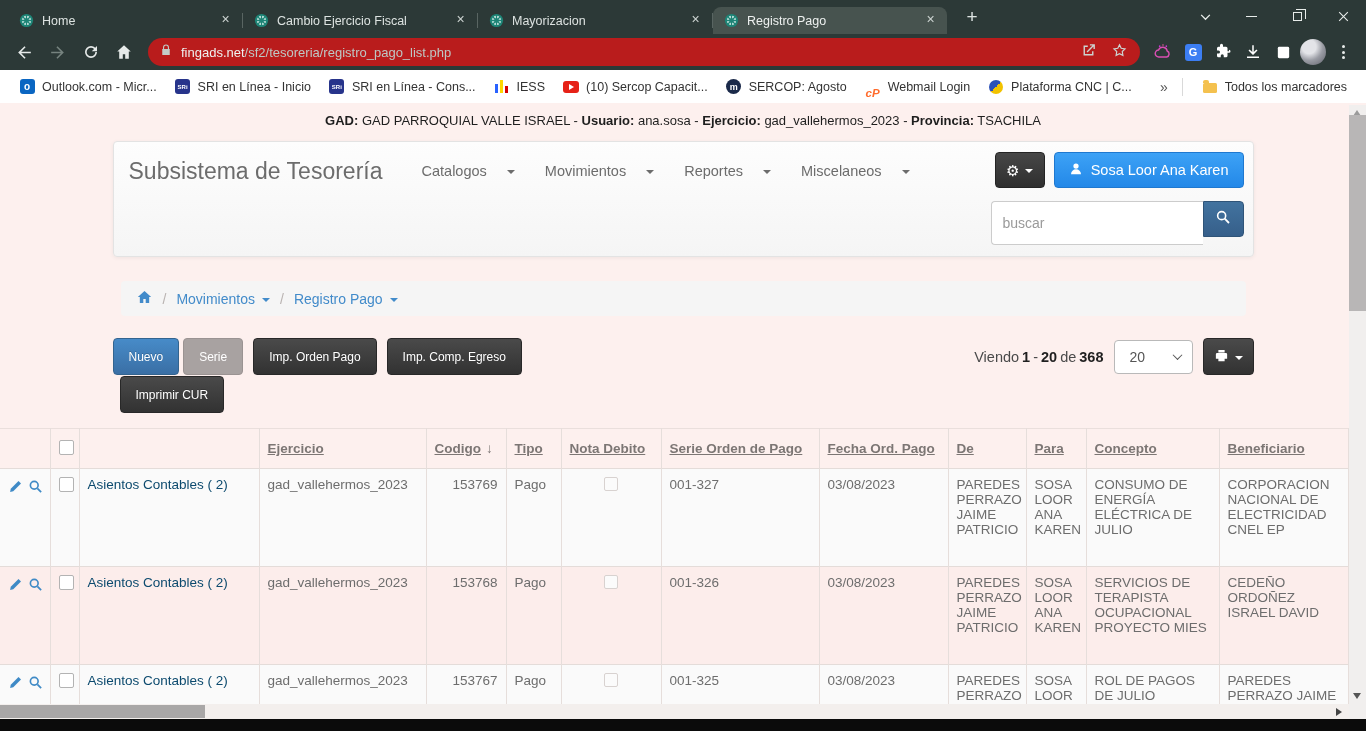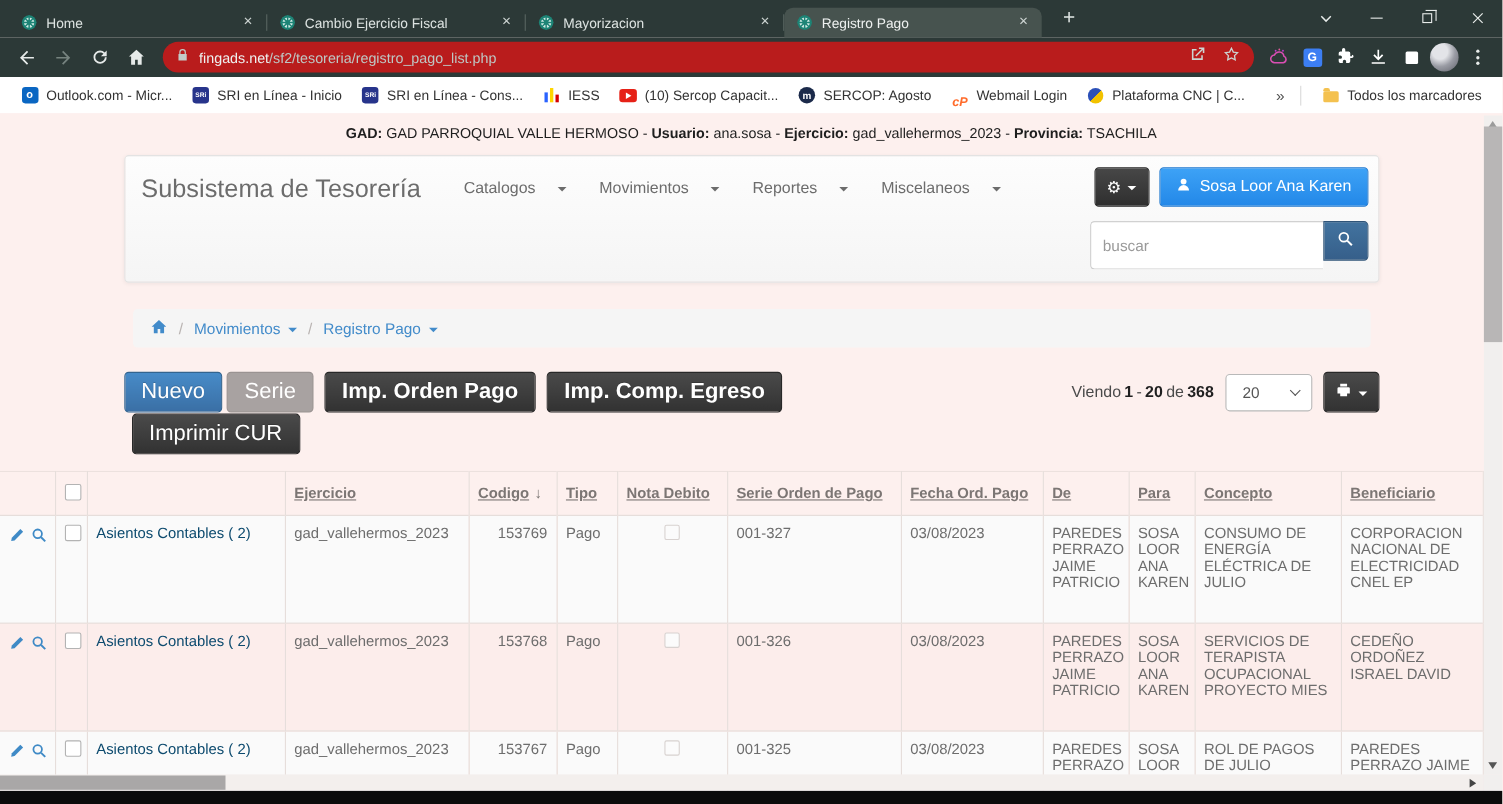--- a/index.html
+++ b/index.html
@@ -86,26 +86,26 @@
                 border-radius:0 4px 4px 0; display:flex; align-items:center; justify-content:center; cursor:pointer; }
 
   .breadcrumb { width:1125px; margin:24px auto 0; background:#f5f5f5; border-radius:4px; padding:8px 15px;
                 display:flex; align-items:center; gap:10px; font-size:14px; }
   .crumb { color:#428bca; display:flex; align-items:center; gap:7px; cursor:pointer; }
   .crumb .caret { border-top-color:#428bca; }
   .crumb-sep { color:#b9b3b1; }
 
   .actions { width:1141px; margin:22px auto 0; }
   .actions-row1 { display:flex; align-items:center; }
-  .abtn { height:37px; border-radius:4px; font-size:20px; color:#fff; padding:0 15px; display:inline-flex;
+  .abtn { height:37px; border-radius:4px; font-size:12px; color:#fff; padding:0 15px; display:inline-flex;
           align-items:center; justify-content:center; cursor:pointer; text-shadow:0 -1px 0 rgba(0,0,0,0.18); }
   .abtn-primary { background:linear-gradient(#478bc8,#3a6fa5); border:1px solid #33648f; }
   .abtn-disabled { background:#a8a2a1; border:1px solid #9a9392; text-shadow:none; cursor:default; }
   .abtn-dark { background:linear-gradient(#4a4a4a,#323232); border:1px solid #282828; }
-  .ml4 { margin-left:4px; } .ml10 { margin-left:10px;font-weight:bold; }
+  .ml4 { margin-left:4px; } .ml10 { margin-left:10px; }
   .actions-right { margin-left:auto; display:flex; align-items:center; gap:10px; }
   .viewing { font-size:14.5px; color:#4a4a4a; white-space:nowrap; }
   .viewing b { color:#1f1f1f; }
   .viewing span { margin:0 3px; }
   .pagesize { width:79px; height:34px; background:#fff; border:1px solid #b9b9b9; border-radius:4px;
               display:flex; align-items:center; justify-content:space-between; padding:0 11px 0 15px;
               font-size:14px; color:#555; cursor:pointer; }
   .sel-arrow { width:7px; height:7px; border-right:1.8px solid #555; border-bottom:1.8px solid #555;
                transform:rotate(45deg) translate(-1px,-1px); }
   .abtn-print { width:51px; gap:6px; padding:0; }
@@ -353,21 +353,21 @@
         </span>
       <span>Todos los marcadores</span>
     </div>
   </div>
 </div>
 
 <div class="page">
 
   <div class="gad-bar">
     <b>GAD:</b>
-    <span>GAD PARROQUIAL VALLE HERMOSO</span><span> - </span>
+    <span>GAD PARROQUIAL VALLE ISRAEL</span><span> - </span>
     <b>Usuario:</b>
     <span>ana.sosa</span><span> - </span>
     <b>Ejercicio:</b>
     <span>gad_vallehermos_2023</span><span> - </span>
     <b>Provincia:</b>
     <span>TSACHILA</span>
   </div>
 
   <div class="navbar">
     <div class="nav-left">

